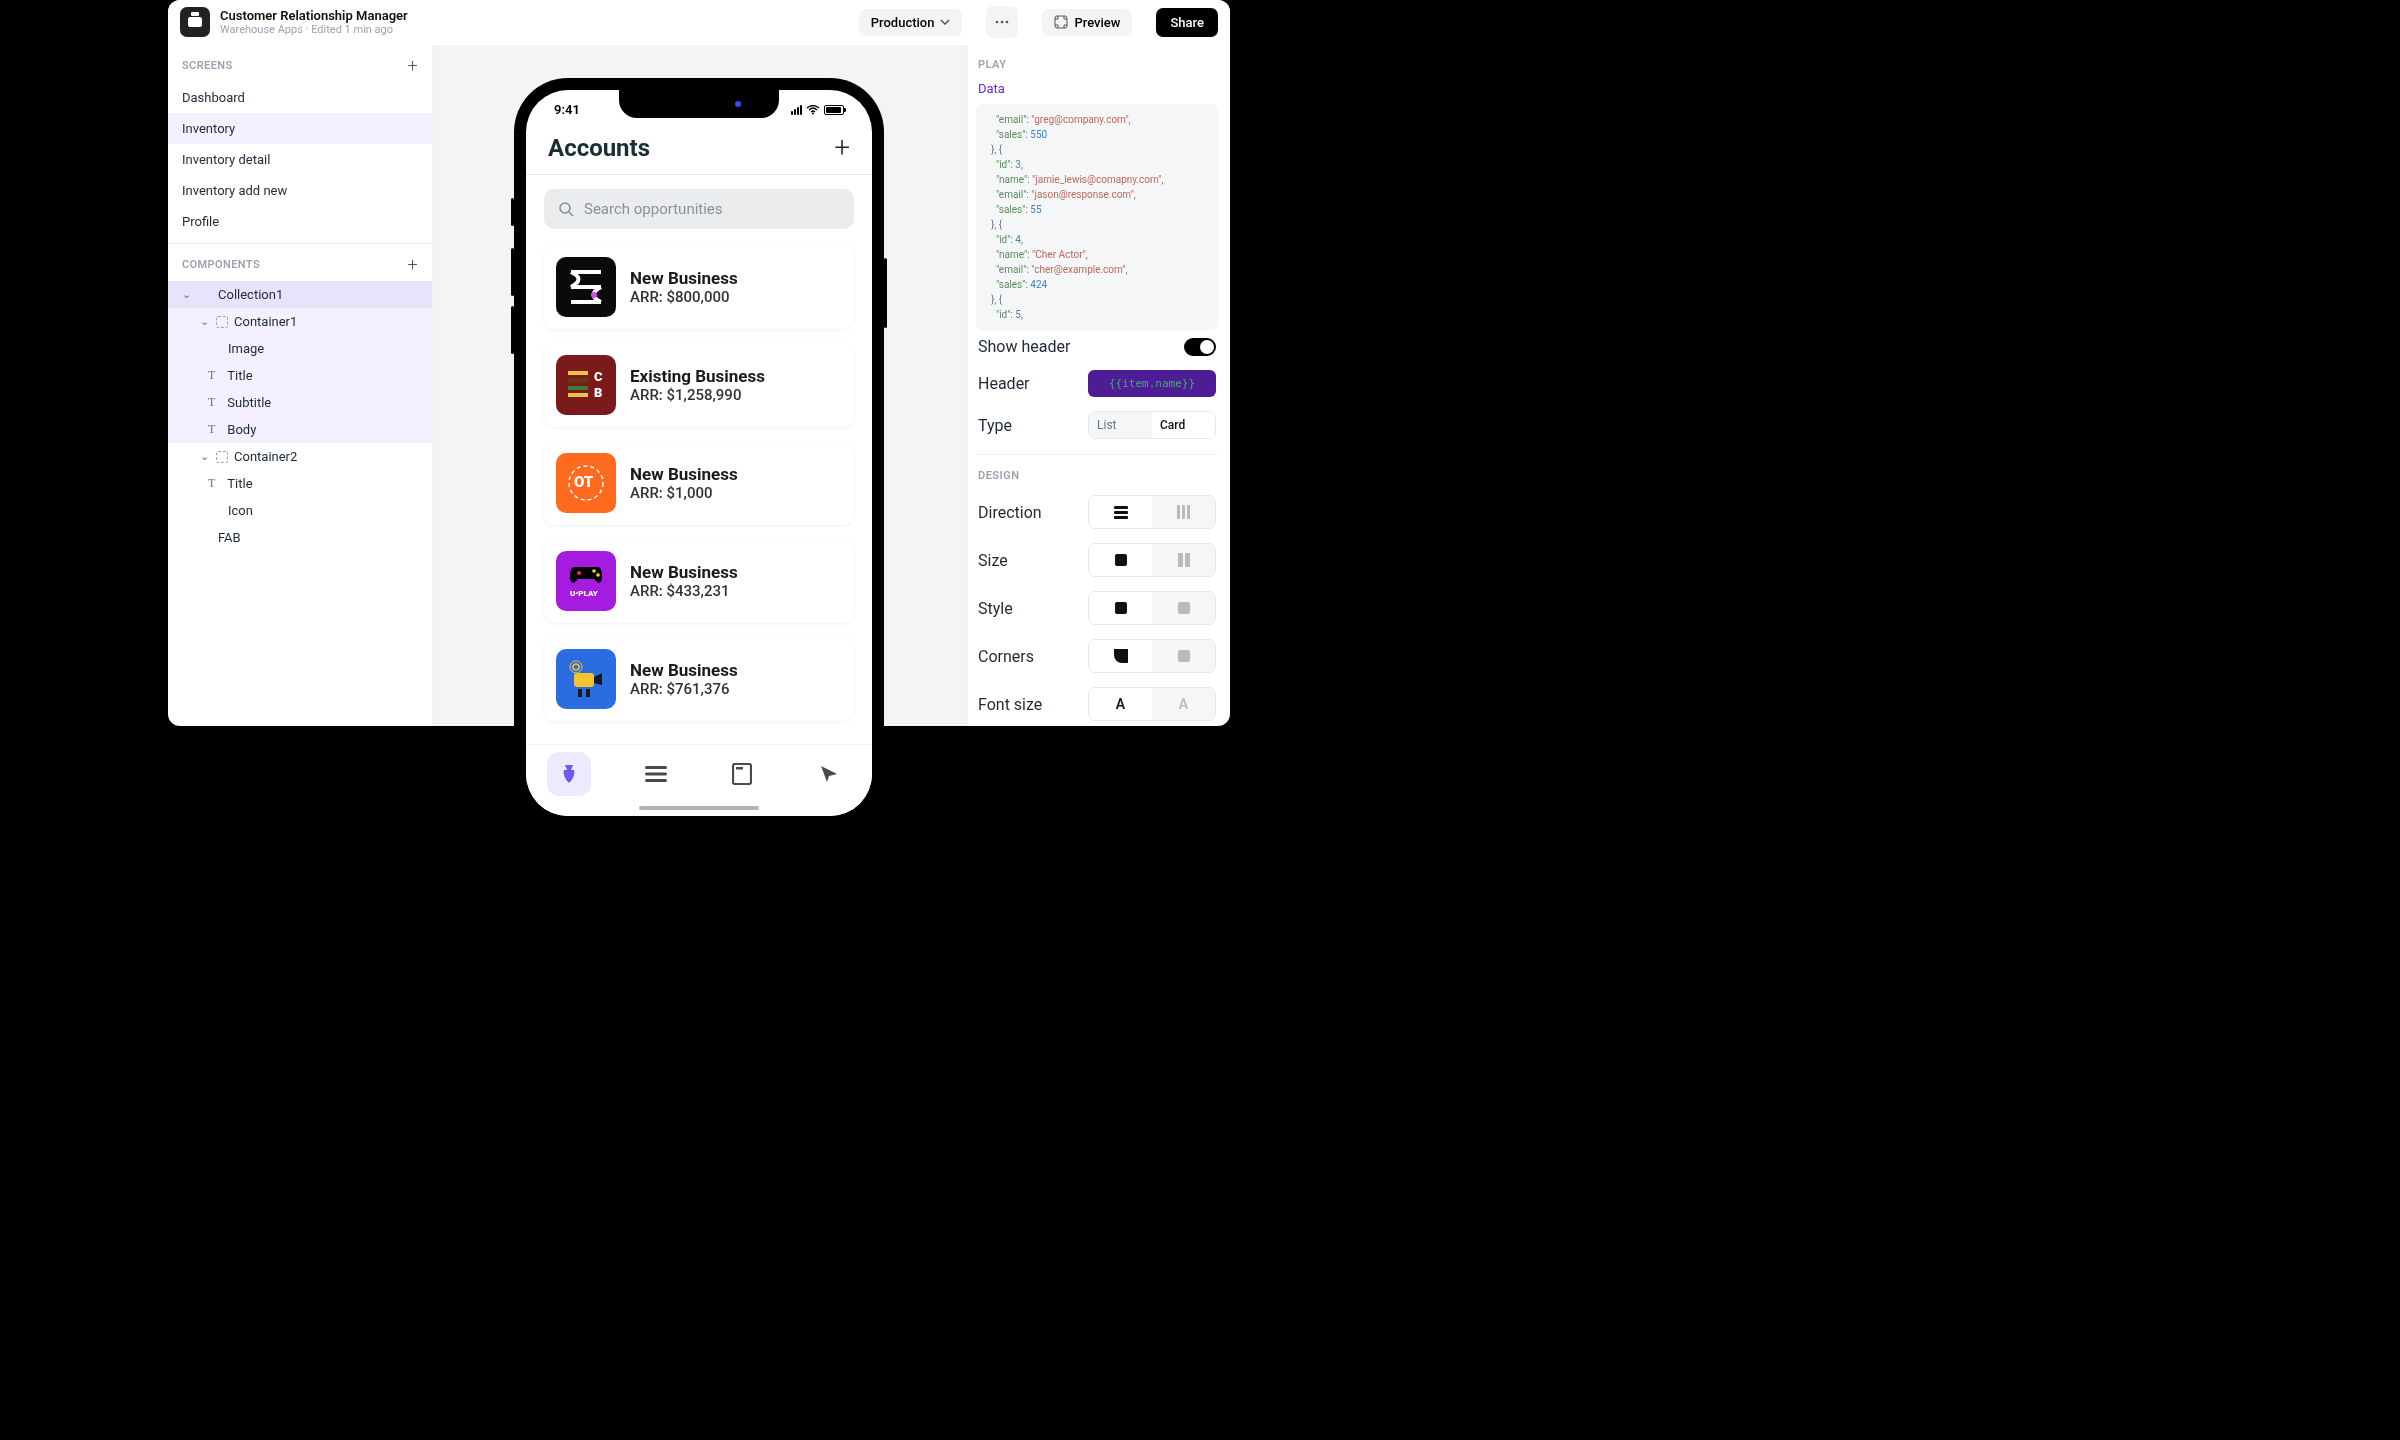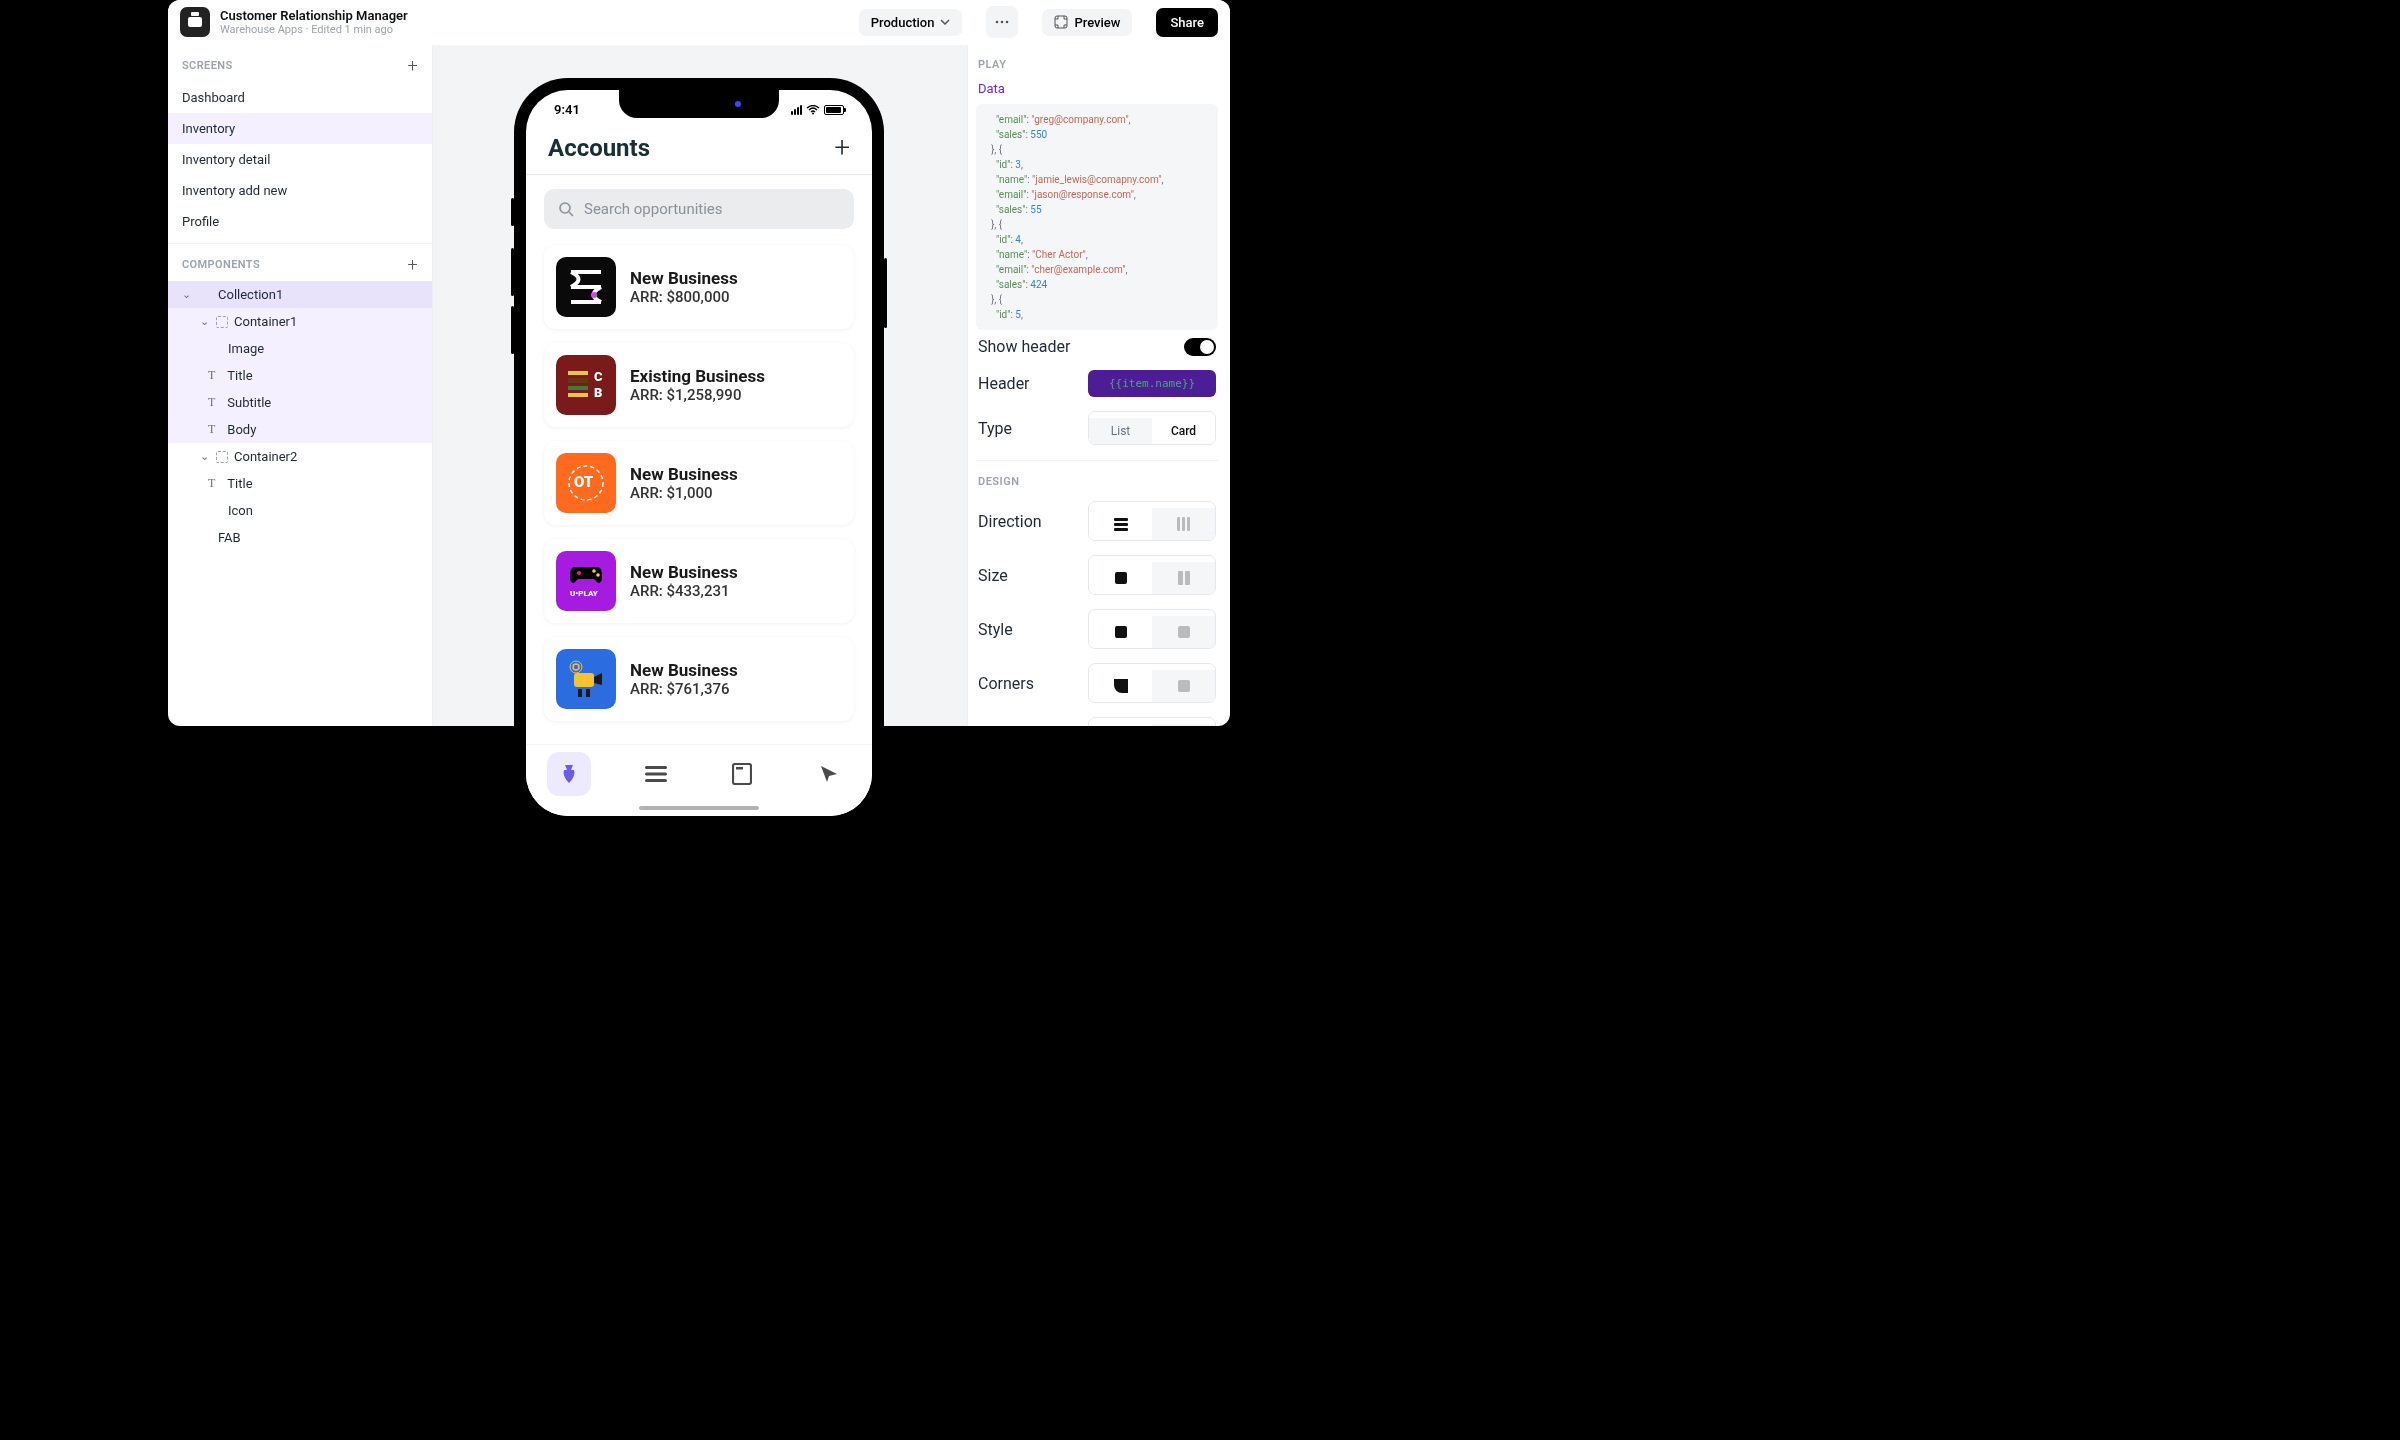--- a/index.html
+++ b/index.html
@@ -66,21 +66,21 @@
 .code-block { background:#f5f6f8; border-radius:6px; padding:8px 10px; font-family: Menlo, monospace; font-size:10px; line-height:1.5; white-space:pre; overflow:hidden; color:#6b7280; margin-top:4px;}
 .code-block .k { color:#5b8c5a; }
 .code-block .s { color:#c1685b; }
 .code-block .n { color:#3b82c4; }
 .row { display:flex; align-items:center; justify-content:space-between; padding:7px 2px;}
 .row-label { font-size:16px; color:#1f2937;}
 .toggle { width:32px; height:18px; background:#000; border-radius:10px; position:relative; cursor:pointer;}
 .toggle::after { content:''; position:absolute; right:2px; top:2px; width:14px; height:14px; background:#fff; border-radius:50%;}
 .field-preview { background:#4c1d95; border-radius:6px; padding:7px 10px; font-family:Menlo,monospace; font-size:11px; color:#4aa873; min-width:128px; text-align:center;}
 .seg { display:flex; border:1px solid #e5e7eb; border-radius:7px; overflow:hidden; min-width:128px;}
-.seg-item { flex:1; padding:6px 8px; text-align:center; font-size:12px; color:#6b7280; cursor:pointer;margin-top:6px;}
+.seg-item { flex:1; padding:6px 8px; font-size:12px; color:#6b7280; cursor:pointer;}
 .seg-item.active { background:#fff; color:#111; font-weight:500;}
 .seg-item:not(.active){ background:#f5f6f8;}
 .opt-icon { display:flex; align-items:center; justify-content:center; height:20px;}
 .opt-rows { display:flex; flex-direction:column; gap:2px;}
 .opt-rows span { width:14px; height:3px; background:#111; border-radius:1px; display:block;}
 .opt-cols { display:flex; gap:2px;}
 .opt-cols span { width:3px; height:14px; background:#bbb; border-radius:1px; display:block;}
 .opt-sq { width:12px; height:12px; background:#111; border-radius:2px;}
 .opt-sq.dim { background:#bbb;}
 .opt-lg { display:flex; gap:2px;}

